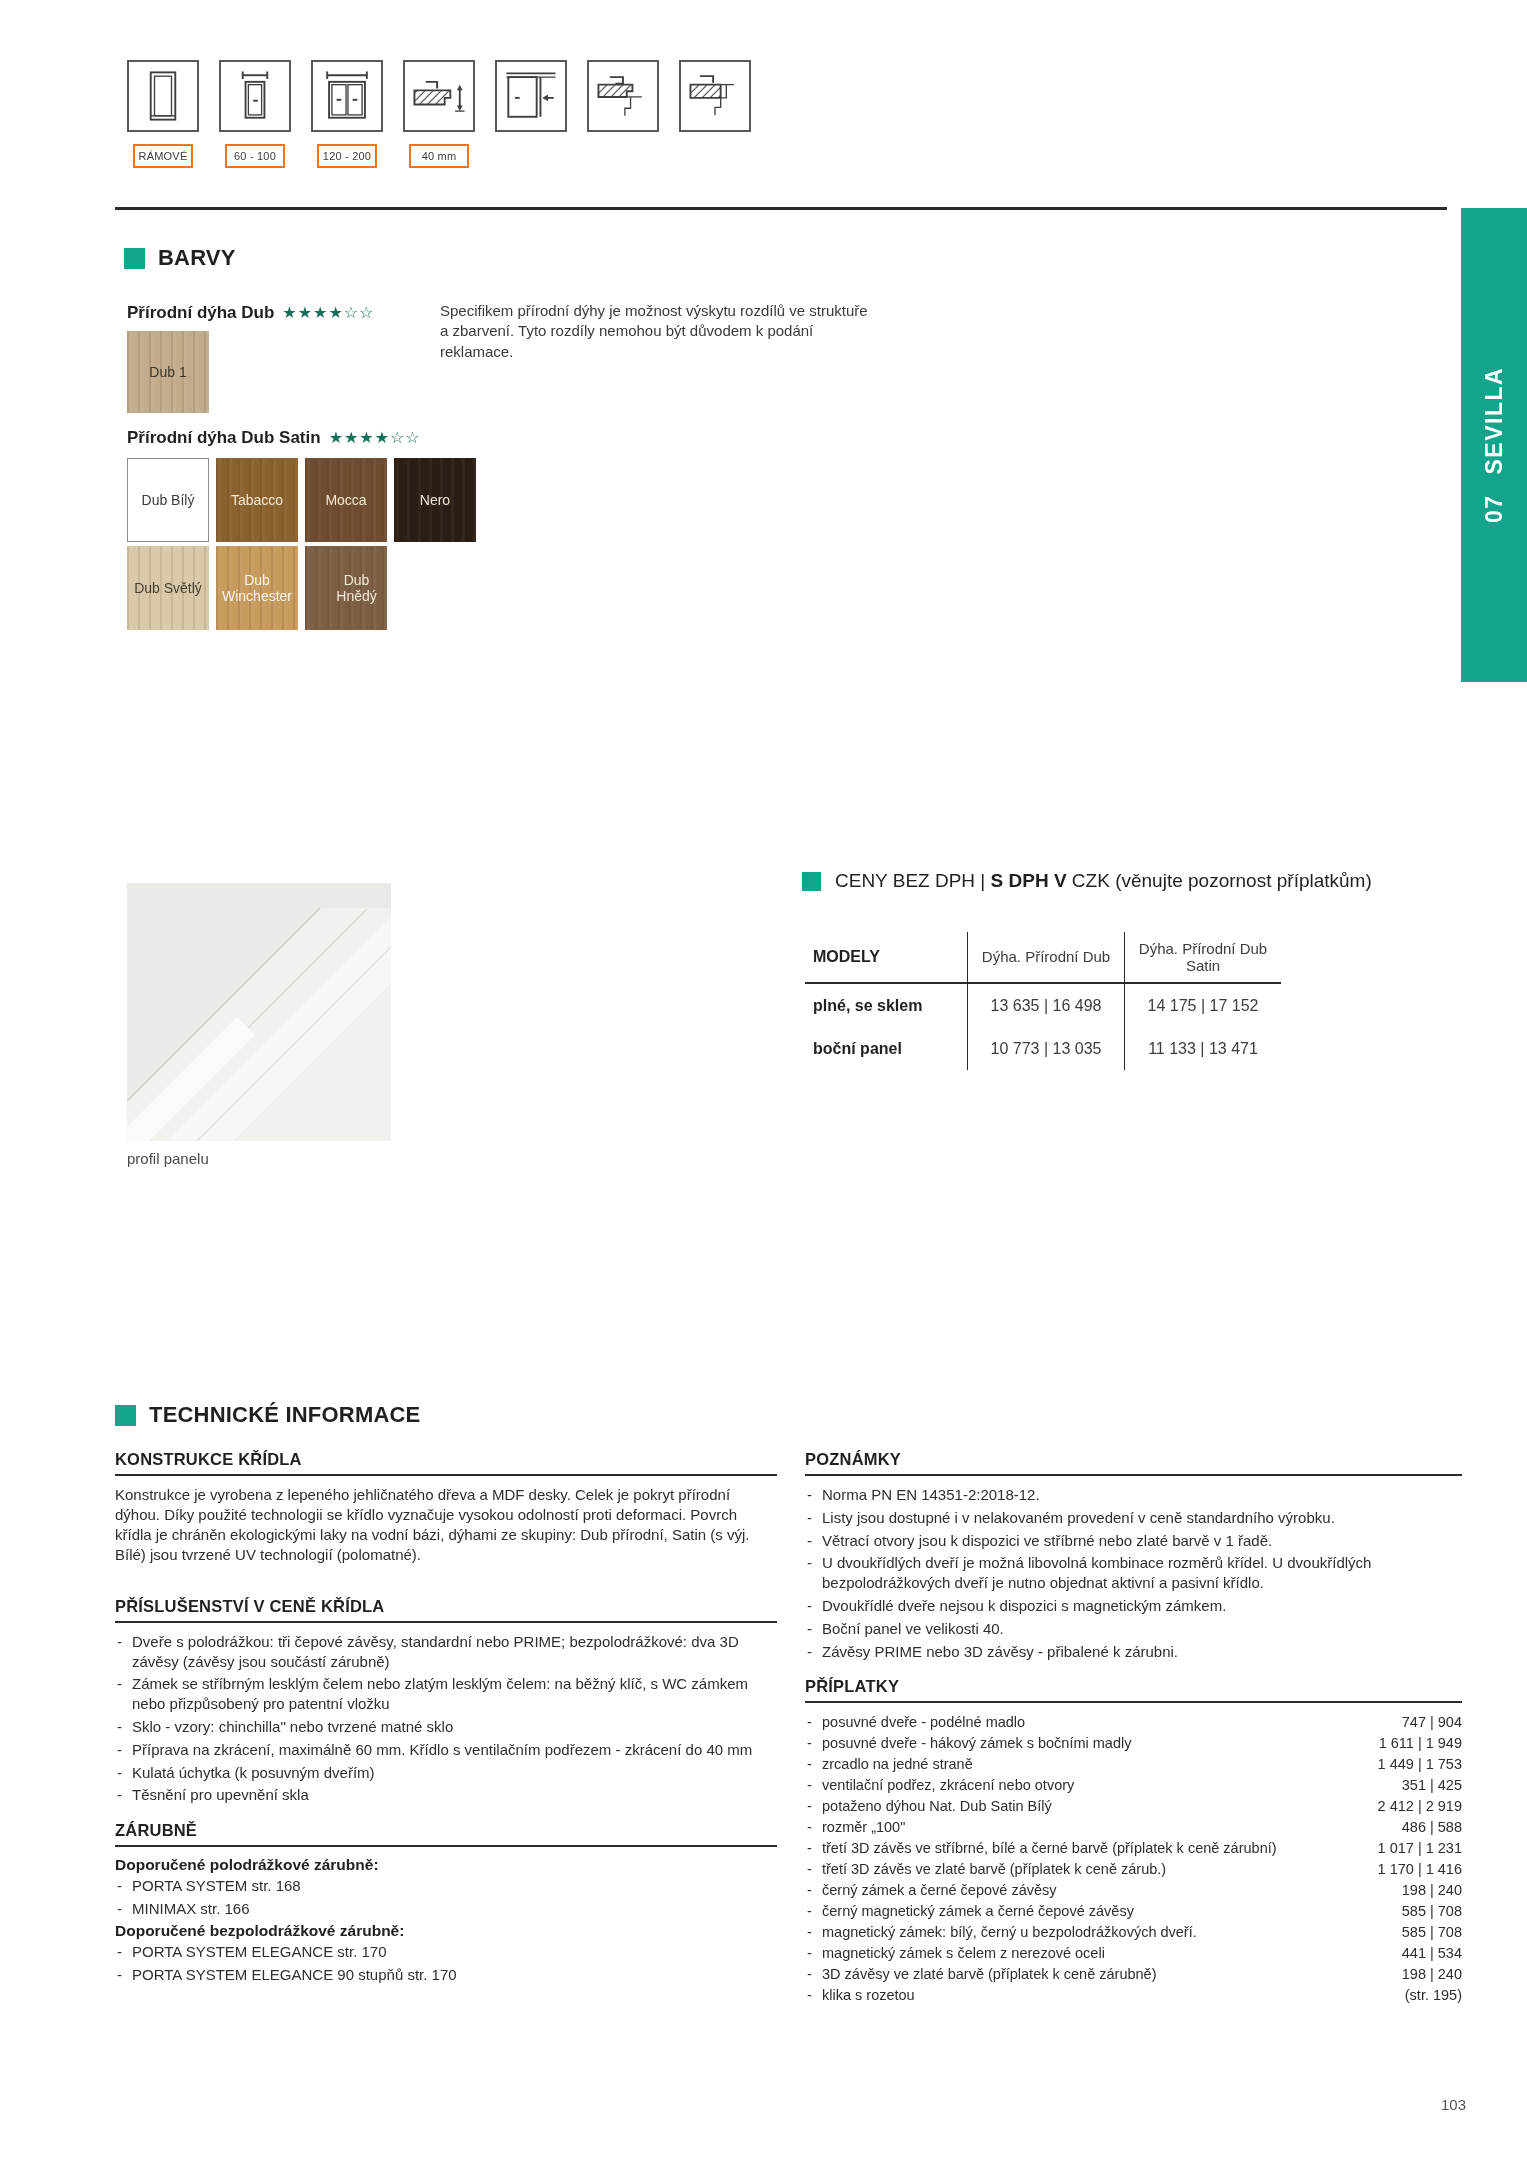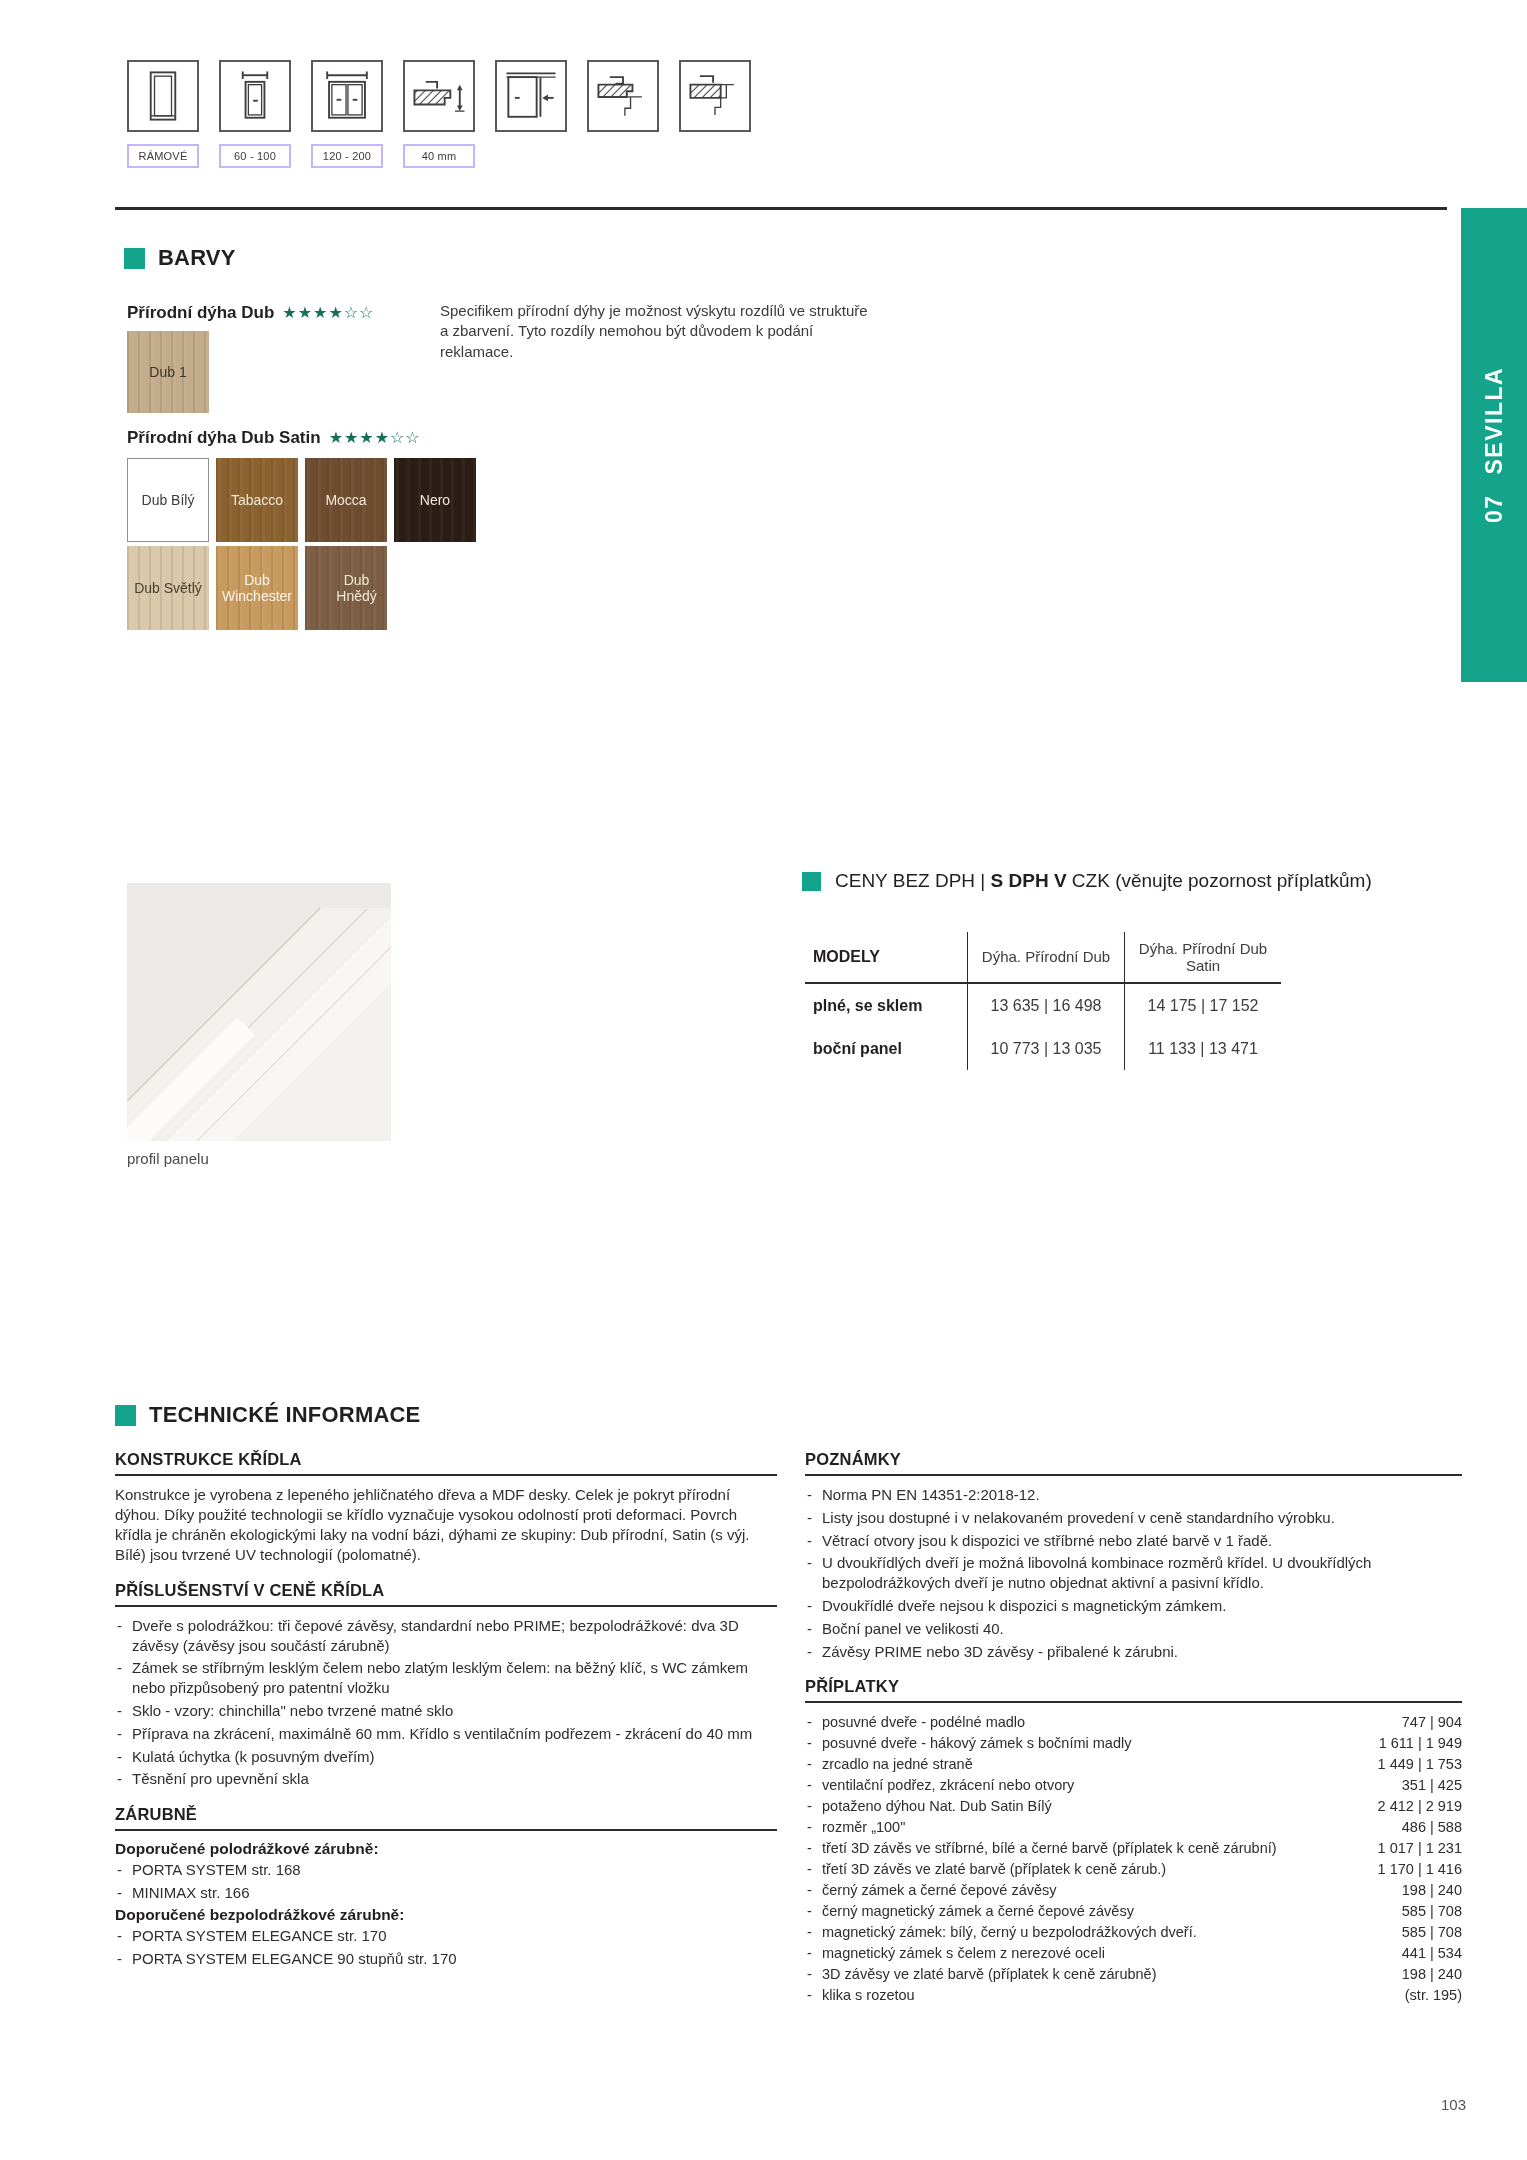--- a/index.html
+++ b/index.html
@@ -8,21 +8,21 @@
     position:relative;
     width:1527px; height:2160px;
     font-family:"Liberation Sans", sans-serif;
     color:#231f20;
     overflow:hidden;
   }
   
   .top-icons { position:absolute; left:127px; top:60px; display:flex; gap:20px; }
   .icon-col { width:72px; display:flex; flex-direction:column; align-items:center; }
   .icon-box { width:72px; height:72px; border:2px solid #58595b; background:#fff; display:flex; align-items:center; justify-content:center; }
-  .icon-label { width:72px; height:24px; border:2px solid #c4b5fd; margin-top:12px; display:flex; align-items:center; justify-content:center; font-size:11px; color:#3c3c3c; letter-spacing:.2px; }
+  .icon-label { width:60px; height:24px; border:2px solid #f97316; margin-top:12px; display:flex; align-items:center; justify-content:center; font-size:11px; color:#3c3c3c; letter-spacing:.2px; }
   
   .top-rule { position:absolute; left:115px; top:207px; width:1332px; height:3px; background:#2b2b2b; }
   .sec-header { position:absolute; display:flex; align-items:center; gap:13px; }
   .sec-sq { width:21px; height:21px; background:#14a38b; flex:0 0 auto; }
   .sec-title { font-size:22px; font-weight:bold; letter-spacing:.2px; }
   
   .veneer-title { position:absolute; left:127px; font-size:17px; font-weight:bold; }
   .stars { color:#156e58; font-size:16px; letter-spacing:1px; margin-left:8px; font-weight:normal; }
   .swatch { display:flex; align-items:center; justify-content:center; text-align:center; font-size:14px; line-height:1.15;
             background-image:repeating-linear-gradient(90deg, rgba(60,35,10,.10) 0 2px, rgba(255,255,255,.04) 2px 5px, transparent 5px 11px); }
@@ -53,21 +53,21 @@
   .mt-head { height:52px; border-bottom:2.5px solid #2b2b2b; color:#3c3c3c; font-size:15px; justify-content:center; text-align:center; line-height:1.15; }
   .mt-head.first { justify-content:flex-start; color:#231f20; font-weight:bold; font-size:16px; }
   .mt-body { height:43px; font-size:16px; color:#3c3c3c; justify-content:center; }
   .mt-body.first { justify-content:flex-start; font-weight:bold; color:#231f20; }
   .vline { border-left:1.5px solid #2b2b2b; }
   
   .col { position:absolute; top:1450px; }
   .col-left { left:115px; width:662px; }
   .col-right { left:805px; width:657px; }
   .h3 { font-size:16.5px; font-weight:bold; letter-spacing:.2px; padding-bottom:5px; border-bottom:2px solid #2b2b2b; margin-bottom:9px; }
-  .para { font-size:15px; line-height:1.33; color:#2e2e2e; margin-bottom:16px; }
+  .para { font-size:15px; line-height:1.33; color:#2e2e2e; margin-bottom:32px; }
   .blist { list-style:none; margin-bottom:16px; }
   .blist li { position:relative; padding-left:17px; font-size:15px; line-height:1.32; color:#2e2e2e; margin-bottom:3px; }
   .blist li::before { content:"-"; position:absolute; left:2px; }
   .subhead { font-size:15.5px; font-weight:bold; margin:2px 0 2px 0; }
   .surcharge-row { display:flex; justify-content:space-between; align-items:baseline; font-size:14.5px; line-height:21px; color:#2e2e2e; }
   .surcharge-row .lab { position:relative; padding-left:17px; white-space:nowrap; }
   .surcharge-row .lab::before { content:"-"; position:absolute; left:2px; }
   .surcharge-row .pr { white-space:nowrap; padding-left:10px; color:#2e2e2e; }
   .kbadge { display:inline-flex; width:17px; height:17px; background:#111; color:#fff; font-weight:bold; font-size:13px;
             align-items:center; justify-content:center; margin-right:5px; vertical-align:-3px; }

